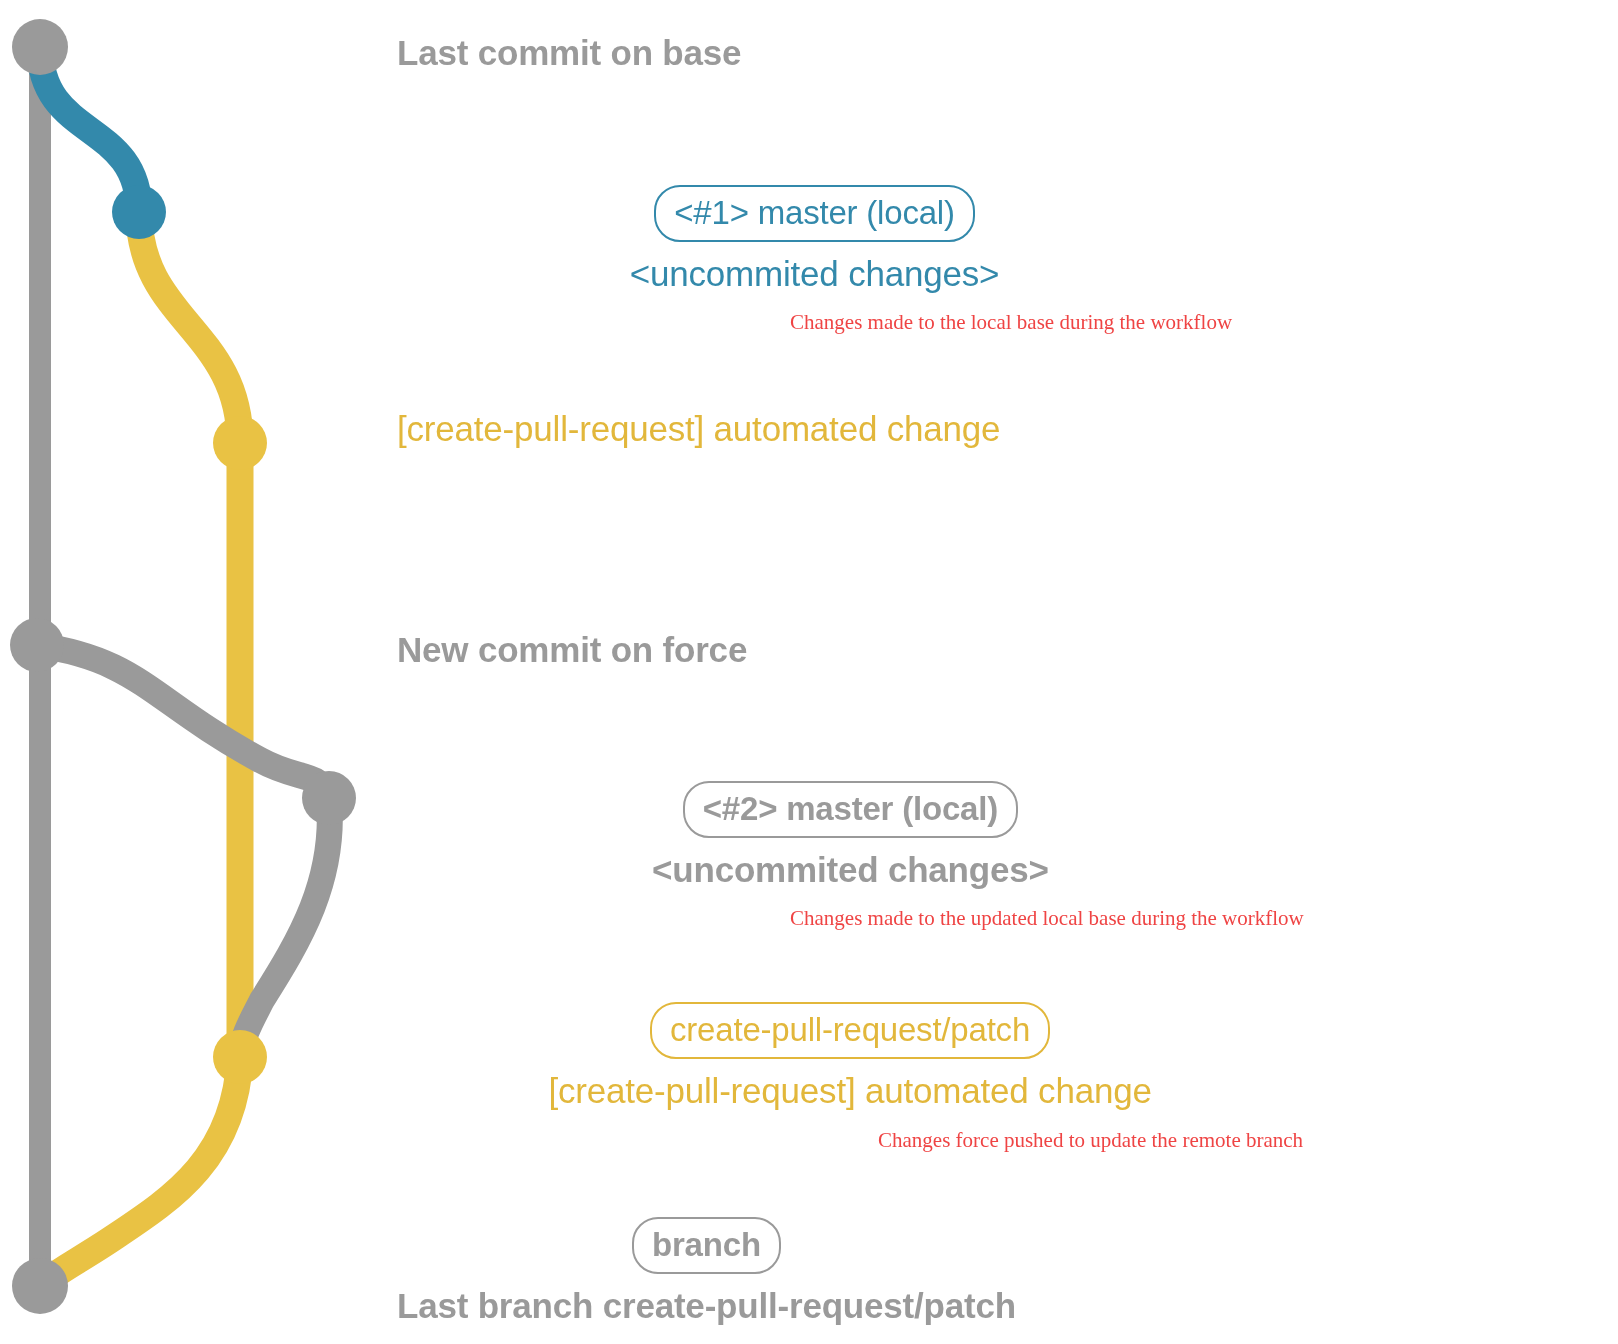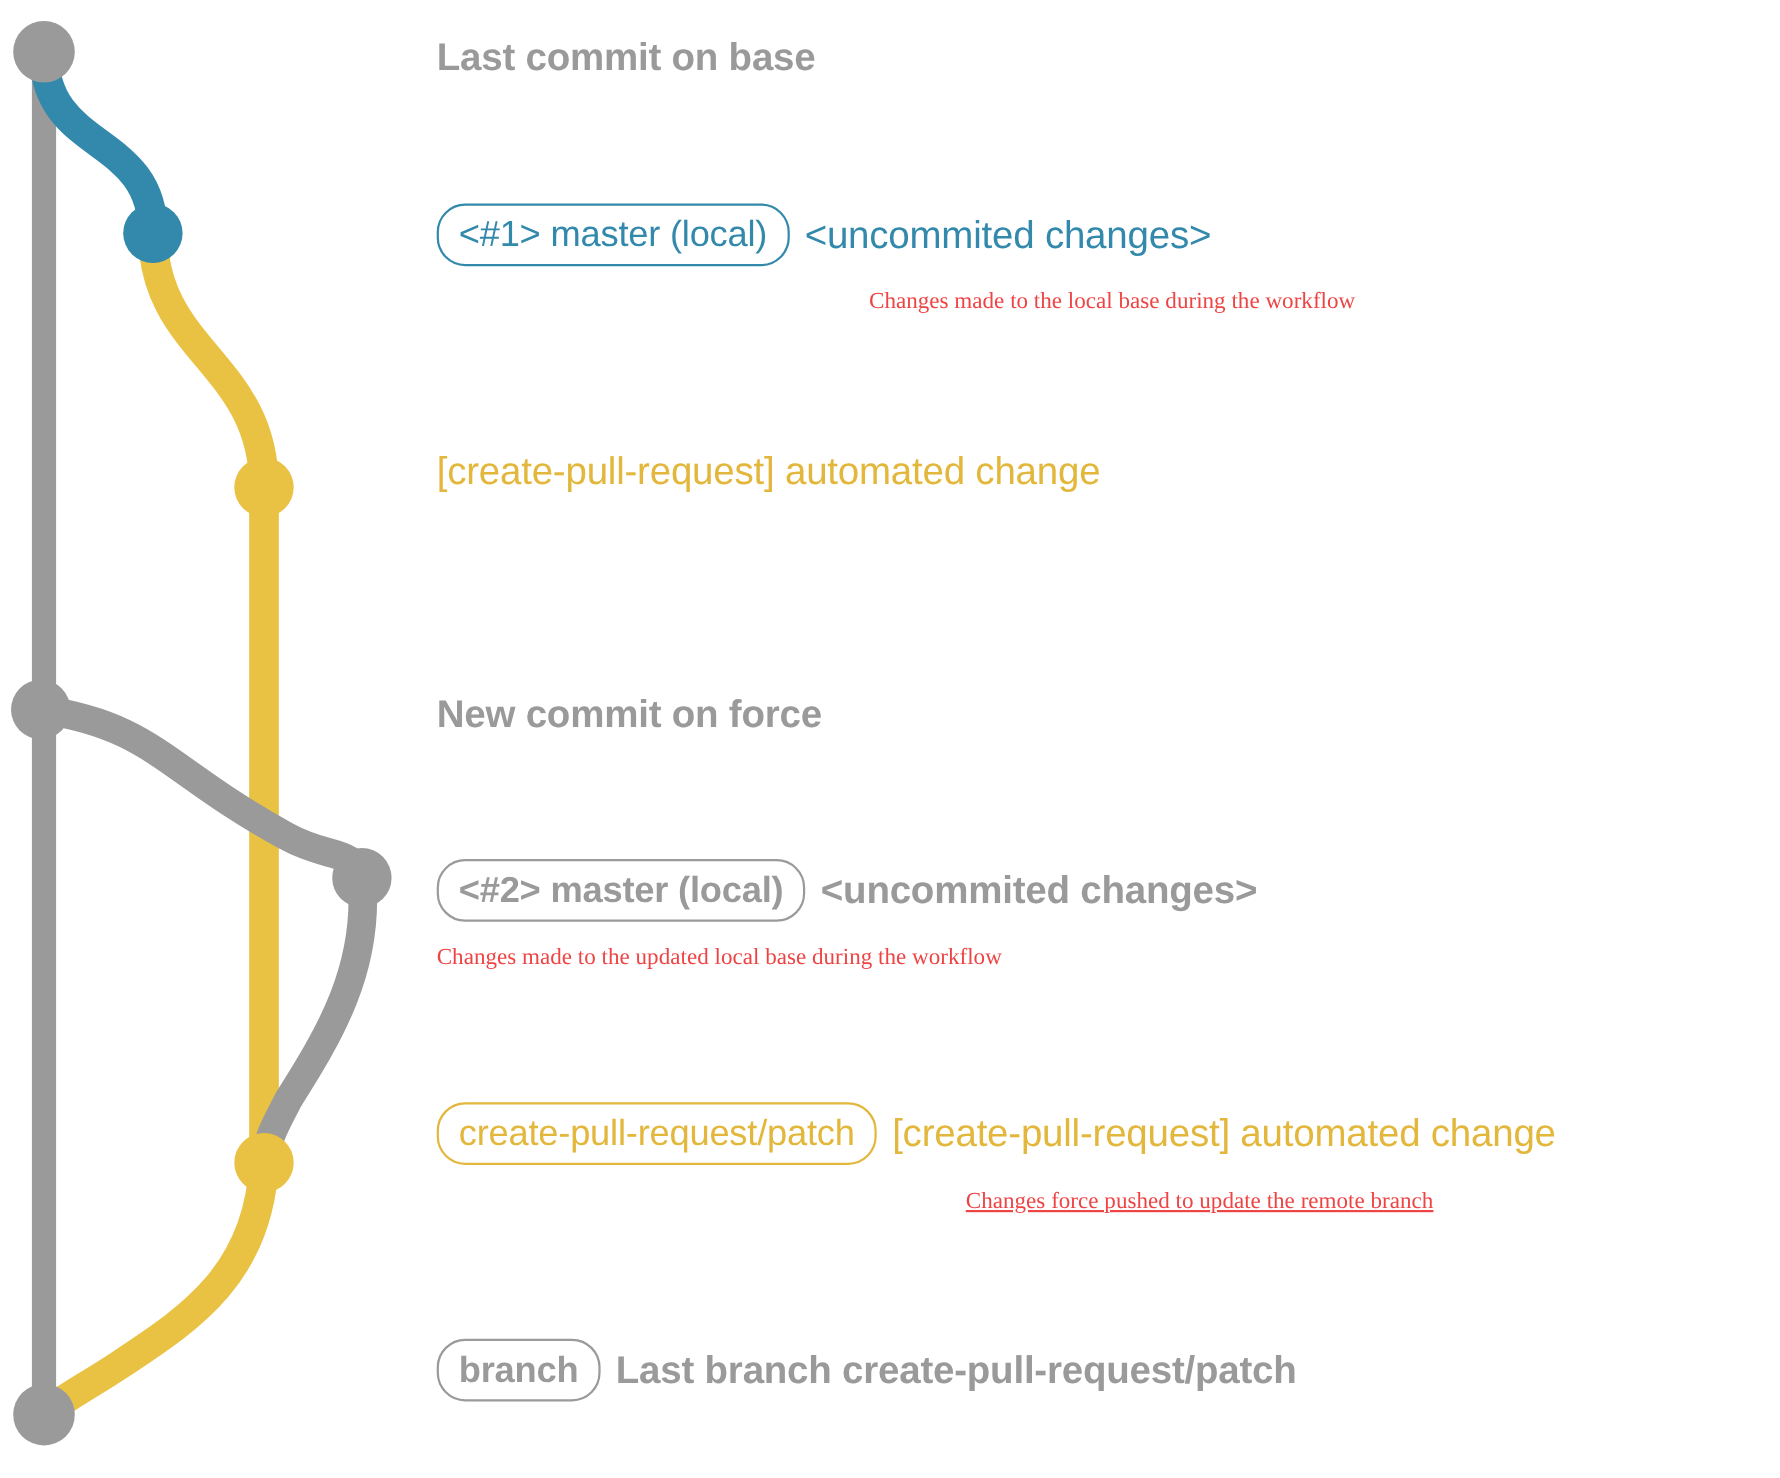--- a/index.html
+++ b/index.html
@@ -57,39 +57,40 @@
     line-height: 1;
     letter-spacing: -0.2px;
     box-sizing: border-box;
     vertical-align: middle;
   }
 
   .row {
     display: flex;
     align-items: center;
     gap: 14px;
+    flex-direction: column;
   }
 
   .c-gray   { color: #9a9a9a; font-weight: bold; }
   .c-blue   { color: #3389ab; }
   .c-gold   { color: #e2b73b; text-align: center; }
 
   
   #ann-last-commit      { left: 397px; top: 35px; }
   #ann-block-1          { left: 397px; top: 185px; }
   #ann-block-2          { left: 397px; top: 411px; }
   #ann-new-commit       { left: 397px; top: 632px; }
   #ann-block-3          { left: 397px; top: 781px; }
   #ann-block-4          { left: 397px; top: 1002px; }
   #ann-block-5          { left: 397px; top: 1217px; }
 
   .desc-1 { margin-left: 393px; margin-top: 21px; }
   .desc-2 { margin-left: 23px;  margin-top: 22px; }
-  .desc-3 { margin-top: 21px; }
-  .desc-4 { margin-left: 481px; margin-top: 22px; text-decoration: underline; }
+  .desc-3 { margin-left: 393px; margin-top: 21px; }
+  .desc-4 { margin-left: 481px; margin-top: 22px; }
 </style>
 </head>
 <body>
 
 <svg id="graph-svg" viewBox="0 0 1618 1344">
 
   <path d="M 40 47 L 40 645 L 40 1286" stroke="#9a9a9a" stroke-width="22" fill="none" stroke-linecap="round"></path>
 
   <path d="M 40 47 C 40 140, 139 120, 139 212" stroke="#3389ab" stroke-width="27" fill="none" stroke-linecap="round"></path>
 

